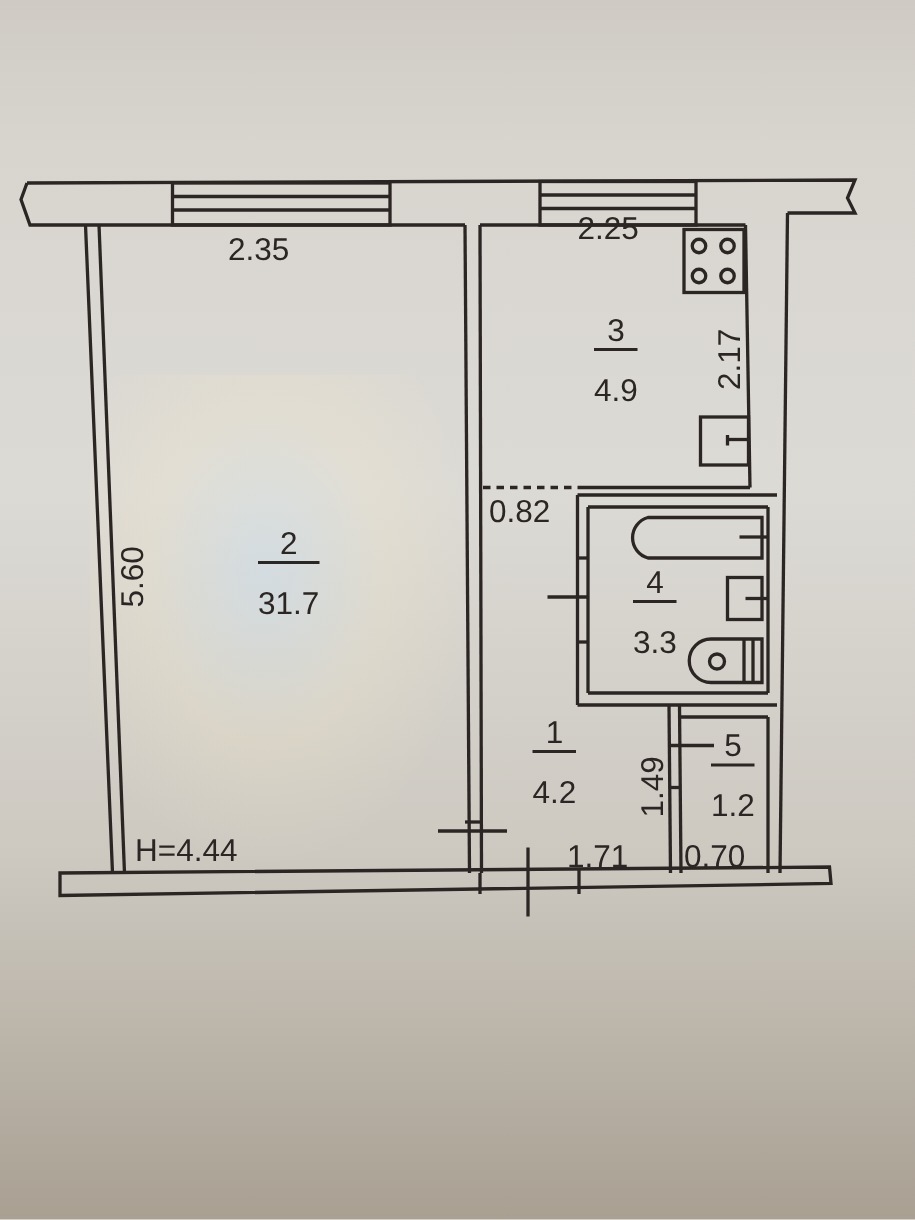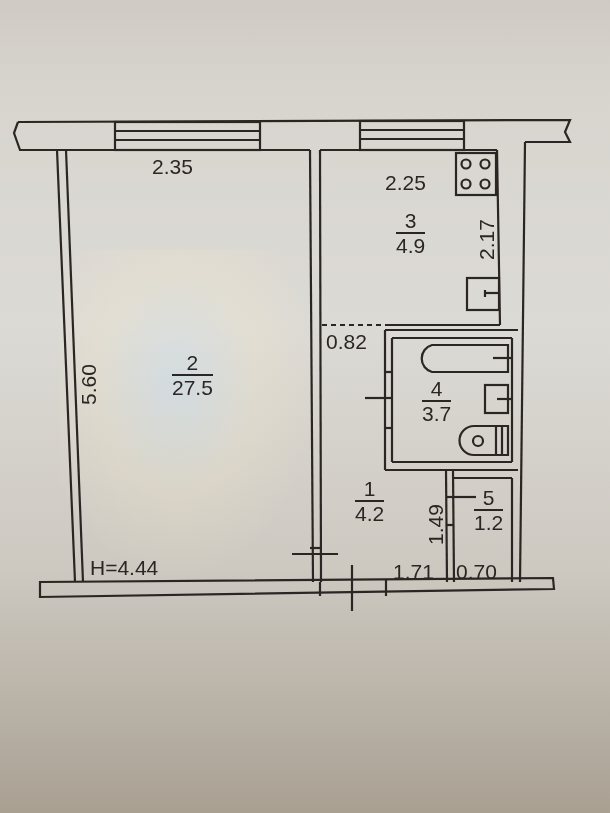--- a/index.html
+++ b/index.html
@@ -5,21 +5,21 @@
   html, body { margin: 0; padding: 0; }
   body {
     width: 610px; height: 813px; overflow: hidden; position: relative;
     background: linear-gradient(180deg, #cfcbc4 0%, #d8d5cf 12%, #dcdad5 40%, #cdc9c1 70%, #a9a092 100%);
     font-family: "Liberation Sans", sans-serif;
   }
   #plan { position: absolute; left: 0; top: 0; }
   .lbl { position: absolute; color: #2b2623; font-family: "Liberation Sans", sans-serif; font-size: 21px; line-height: 1; white-space: nowrap; }
   .frac { position: absolute; text-align: center; color: #2b2623; font-size: 21px; line-height: 1; }
   .frac .num { display: block; border-bottom: 2px solid #2b2623; padding: 0 1px 1px; }
-  .frac .den { display: block; padding-top: 1px; }
+  .frac .den { display: block; padding-top: 16px; }
   .rot { transform-origin: left top; transform: rotate(-90deg); }
   .sheen { position: absolute; left: 60px; top: 250px; width: 260px; height: 330px;
     background: radial-gradient(ellipse at 45% 40%, rgba(200,230,255,0.35), rgba(255,240,200,0.18) 40%, rgba(255,255,255,0) 70%);
     pointer-events: none; }
 </style>
 </head>
 <body>
 
 <div class="sheen"></div>
 
@@ -113,39 +113,39 @@
       <line x1="320" y1="582" x2="320" y2="596"></line>
       <line x1="386" y1="580" x2="386" y2="596"></line>
 
       <line x1="352" y1="565" x2="352" y2="611"></line>
     </g>
   </g>
 </svg>
 
 <div class="lbl" style="left:152px;top:156px;">2.35</div>
 <div class="lbl rot" style="left:78px;top:405px;">5.60</div>
-<div class="lbl" style="left:385px;top:172px;">2.25</div>
+<div class="lbl" style="left:385px;top:142px;">2.25</div>
 <div class="lbl rot" style="left:476px;top:260px;">2.17</div>
 <div class="lbl" style="left:326px;top:331px;text-align:center;">0.82</div>
-<div class="lbl" style="left:393px;top:561px;">1.71</div>
+<div class="lbl" style="left:378px;top:561px;">1.71</div>
 <div class="lbl rot" style="left:425px;top:545px;">1.49</div>
 <div class="lbl" style="left:456px;top:561px;text-align:right;">0.70</div>
 <div class="lbl" style="left:90px;top:557px;">H=4.44</div>
 
 <div class="frac" style="left:172px;top:352px;">
   <span class="num">2</span>
-  <span class="den">27.5</span>
+  <span class="den">31.7</span>
 </div>
 <div class="frac" style="left:396px;top:210px;">
   <span class="num">3</span>
   <span class="den">4.9</span>
 </div>
 <div class="frac" style="left:422px;top:378px;">
   <span class="num">4</span>
-  <span class="den">3.7</span>
+  <span class="den">3.3</span>
 </div>
 <div class="frac" style="left:355px;top:478px;">
   <span class="num">1</span>
   <span class="den">4.2</span>
 </div>
 <div class="frac" style="left:474px;top:487px;">
   <span class="num">5</span>
   <span class="den">1.2</span>
 </div>
 

